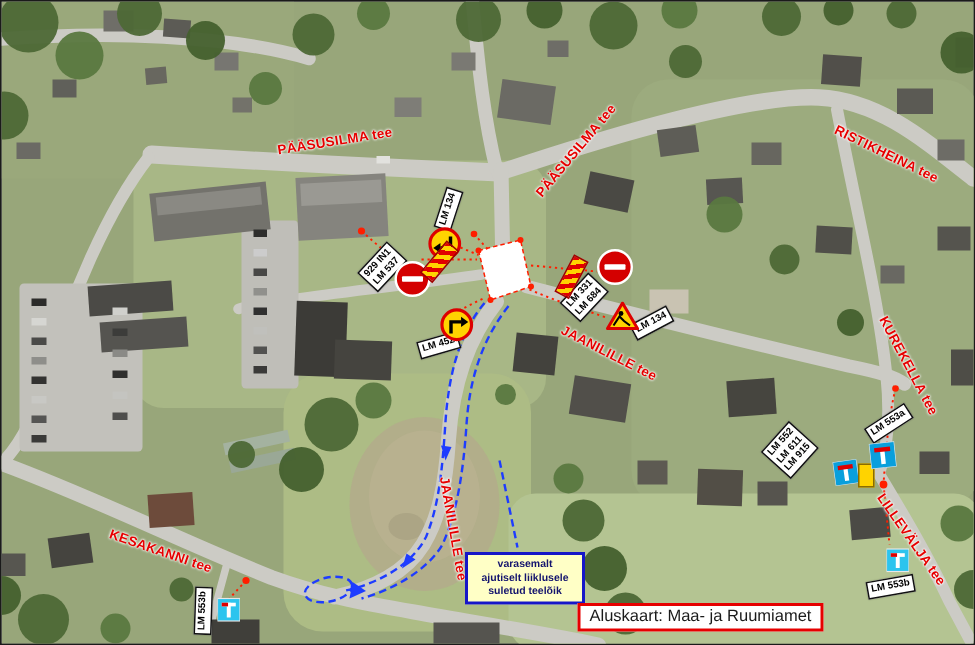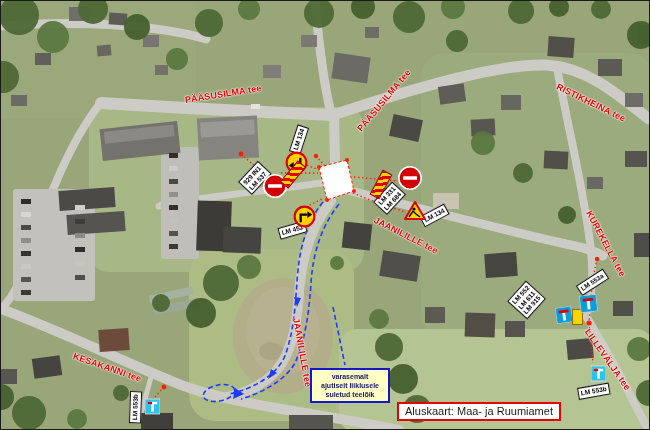--- a/index.html
+++ b/index.html
@@ -11,21 +11,21 @@
     letter-spacing:.2px;text-shadow:0 0 2px #fff,0 0 2px #fff,0 0 1px #fff;transform-origin:0 50%;}
   .sign-label{position:absolute;background:#fff;border:1px solid #111;color:#000;font-size:6.5px;font-weight:bold;
     line-height:7.5px;padding:1px 2px;white-space:nowrap;transform-origin:0 50%;box-shadow:0 0 1px rgba(0,0,0,.4);}
   .sign-label .ln{display:block;text-align:center;}
   .icon-sign{position:absolute;}
   .barrier{position:absolute;width:26px;height:9px;border:1px solid #a00000;
     background:repeating-linear-gradient(55deg,#e10000 0 3px,#ffd300 3px 6px);transform-origin:50% 50%;}
   .flag-marker{position:absolute;width:9px;height:14px;background:#ffd300;border:1px solid #8a6c00;}
   .note-box{position:absolute;left:309px;top:367px;width:74px;background:#ffffc6;border:2px solid #1616c8;
     color:#14146e;font-size:7px;font-weight:bold;line-height:9px;text-align:center;padding:2px 1px;}
-  .credit-box{position:absolute;left:396px;top:401px;background:#fff;border:2px solid #e60000;color:#1a1a1a;
+  .credit-box{position:absolute;left:384px;top:401px;background:#fff;border:2px solid #e60000;color:#1a1a1a;
     font-size:11px;line-height:13px;padding:1px 6px;white-space:nowrap;}
 </style>
 </head>
 <body>
 
 <div class="stage">
 
   <svg class="layer" width="650" height="430" viewBox="0 0 650 430">
     <rect x="0" y="0" width="650" height="430" fill="#98a67a"></rect>
     <rect x="0" y="0" width="195" height="118" fill="#9aa87b"></rect>

